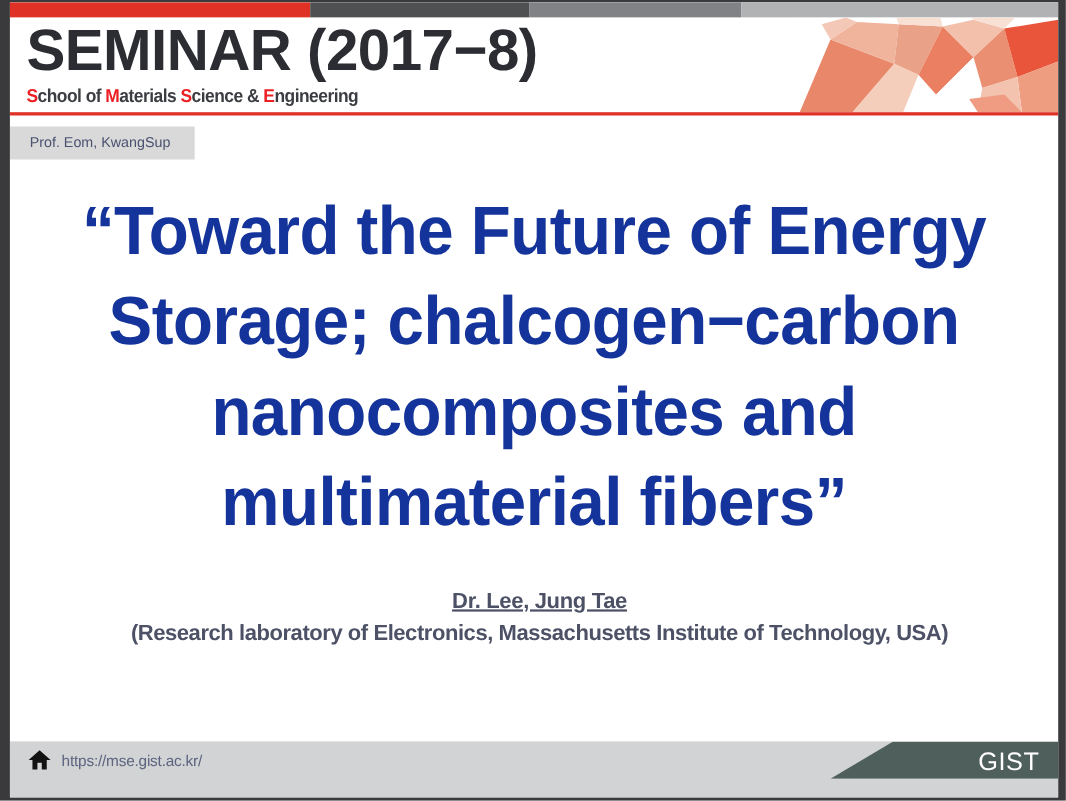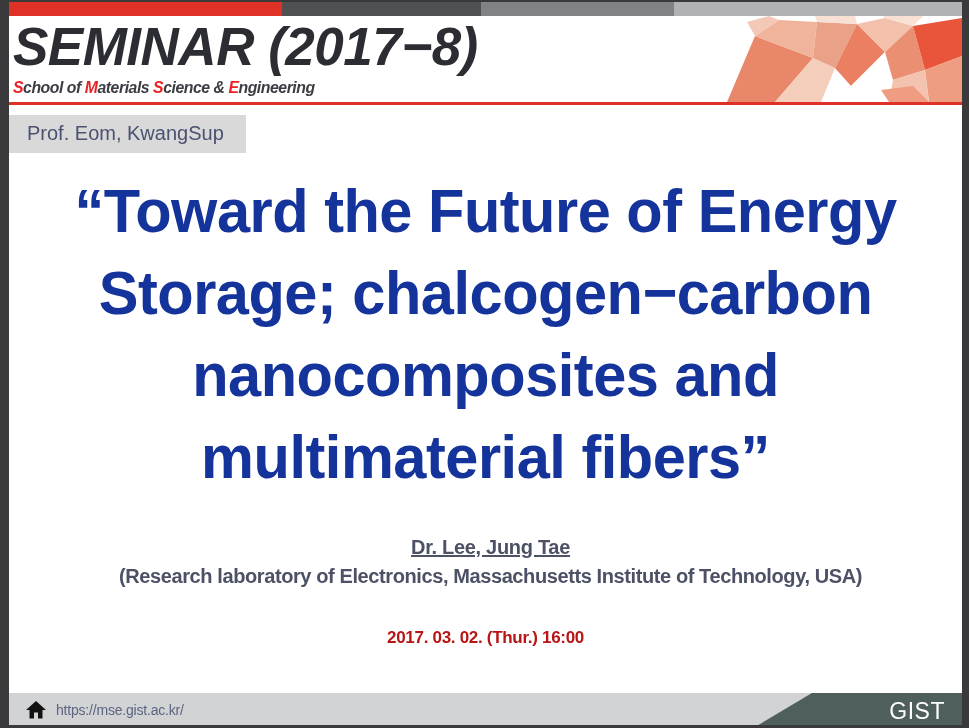--- a/index.html
+++ b/index.html
@@ -45,24 +45,23 @@
     position: absolute;
     top: 14px;
     left: 0;
     right: 0;
     height: 86px;
     background: #ffffff;
     overflow: hidden;
   }
   .header-titles {
     position: absolute;
-    left: 4px;
+    left: 15px;
     top: 0;
     z-index: 3;
-    font-style: italic;
   }
   .seminar-title {
     font-family: "Liberation Sans", sans-serif;
     font-size: 53px;
     font-weight: bold;
     color: #2b2d33;
     letter-spacing: -0.5px;
     line-height: 62px;
     white-space: nowrap;
     margin: 0;
@@ -101,21 +100,21 @@
     background: #e03127;
   }
 
   
   .host-tag {
     position: absolute;
     top: 113px;
     left: 0;
     background: #d9d9d9;
     padding: 7px 22px 8px 18px;
-    font-size: 20px;
+    font-size: 13px;
     color: #4a5270;
     font-family: "Liberation Sans", sans-serif;
     white-space: nowrap;
   }
 
   
   .main-title {
     position: absolute;
     top: 168px;
     left: 18px;
@@ -171,21 +170,21 @@
     line-height: 24px;
     letter-spacing: -0.3px;
   }
 
   
   .footer {
     position: absolute;
     left: 0;
     right: 0;
     bottom: 0;
-    height: 32px;
+    height: 51px;
     background: #d2d3d4;
     overflow: hidden;
     padding-left: 44px;
   }
   .footer-left {
     position: absolute;
     left: 16px;
     top: 0;
     height: 34px;
     display: flex;
@@ -266,21 +265,20 @@
   <div class="host-tag">Prof. Eom, KwangSup</div>
 
   <div class="main-title">“Toward the Future of Energy Storage; chalcogen−carbon nanocomposites and multimaterial fibers”</div>
 
   <div class="presenter">
     <div class="presenter-name">Dr. Lee, Jung Tae</div>
     <div class="presenter-affil">(Research laboratory of Electronics, Massachusetts Institute of  Technology, USA)</div>
   </div>
 
   <div class="schedule">
-    <div>2017. 03. 02. (Thur.)  16:00</div>
   </div>
 
   <div class="footer">
 
     <svg class="footer-brand-shape" viewBox="0 0 215 34" preserveAspectRatio="none">
       <polygon points="65,0 215,0 215,34 8,34" fill="#4f5f5c"></polygon>
     </svg>
 
     <div class="footer-left">
       <svg class="home-icon" width="22" height="20" viewBox="0 0 22 20">

